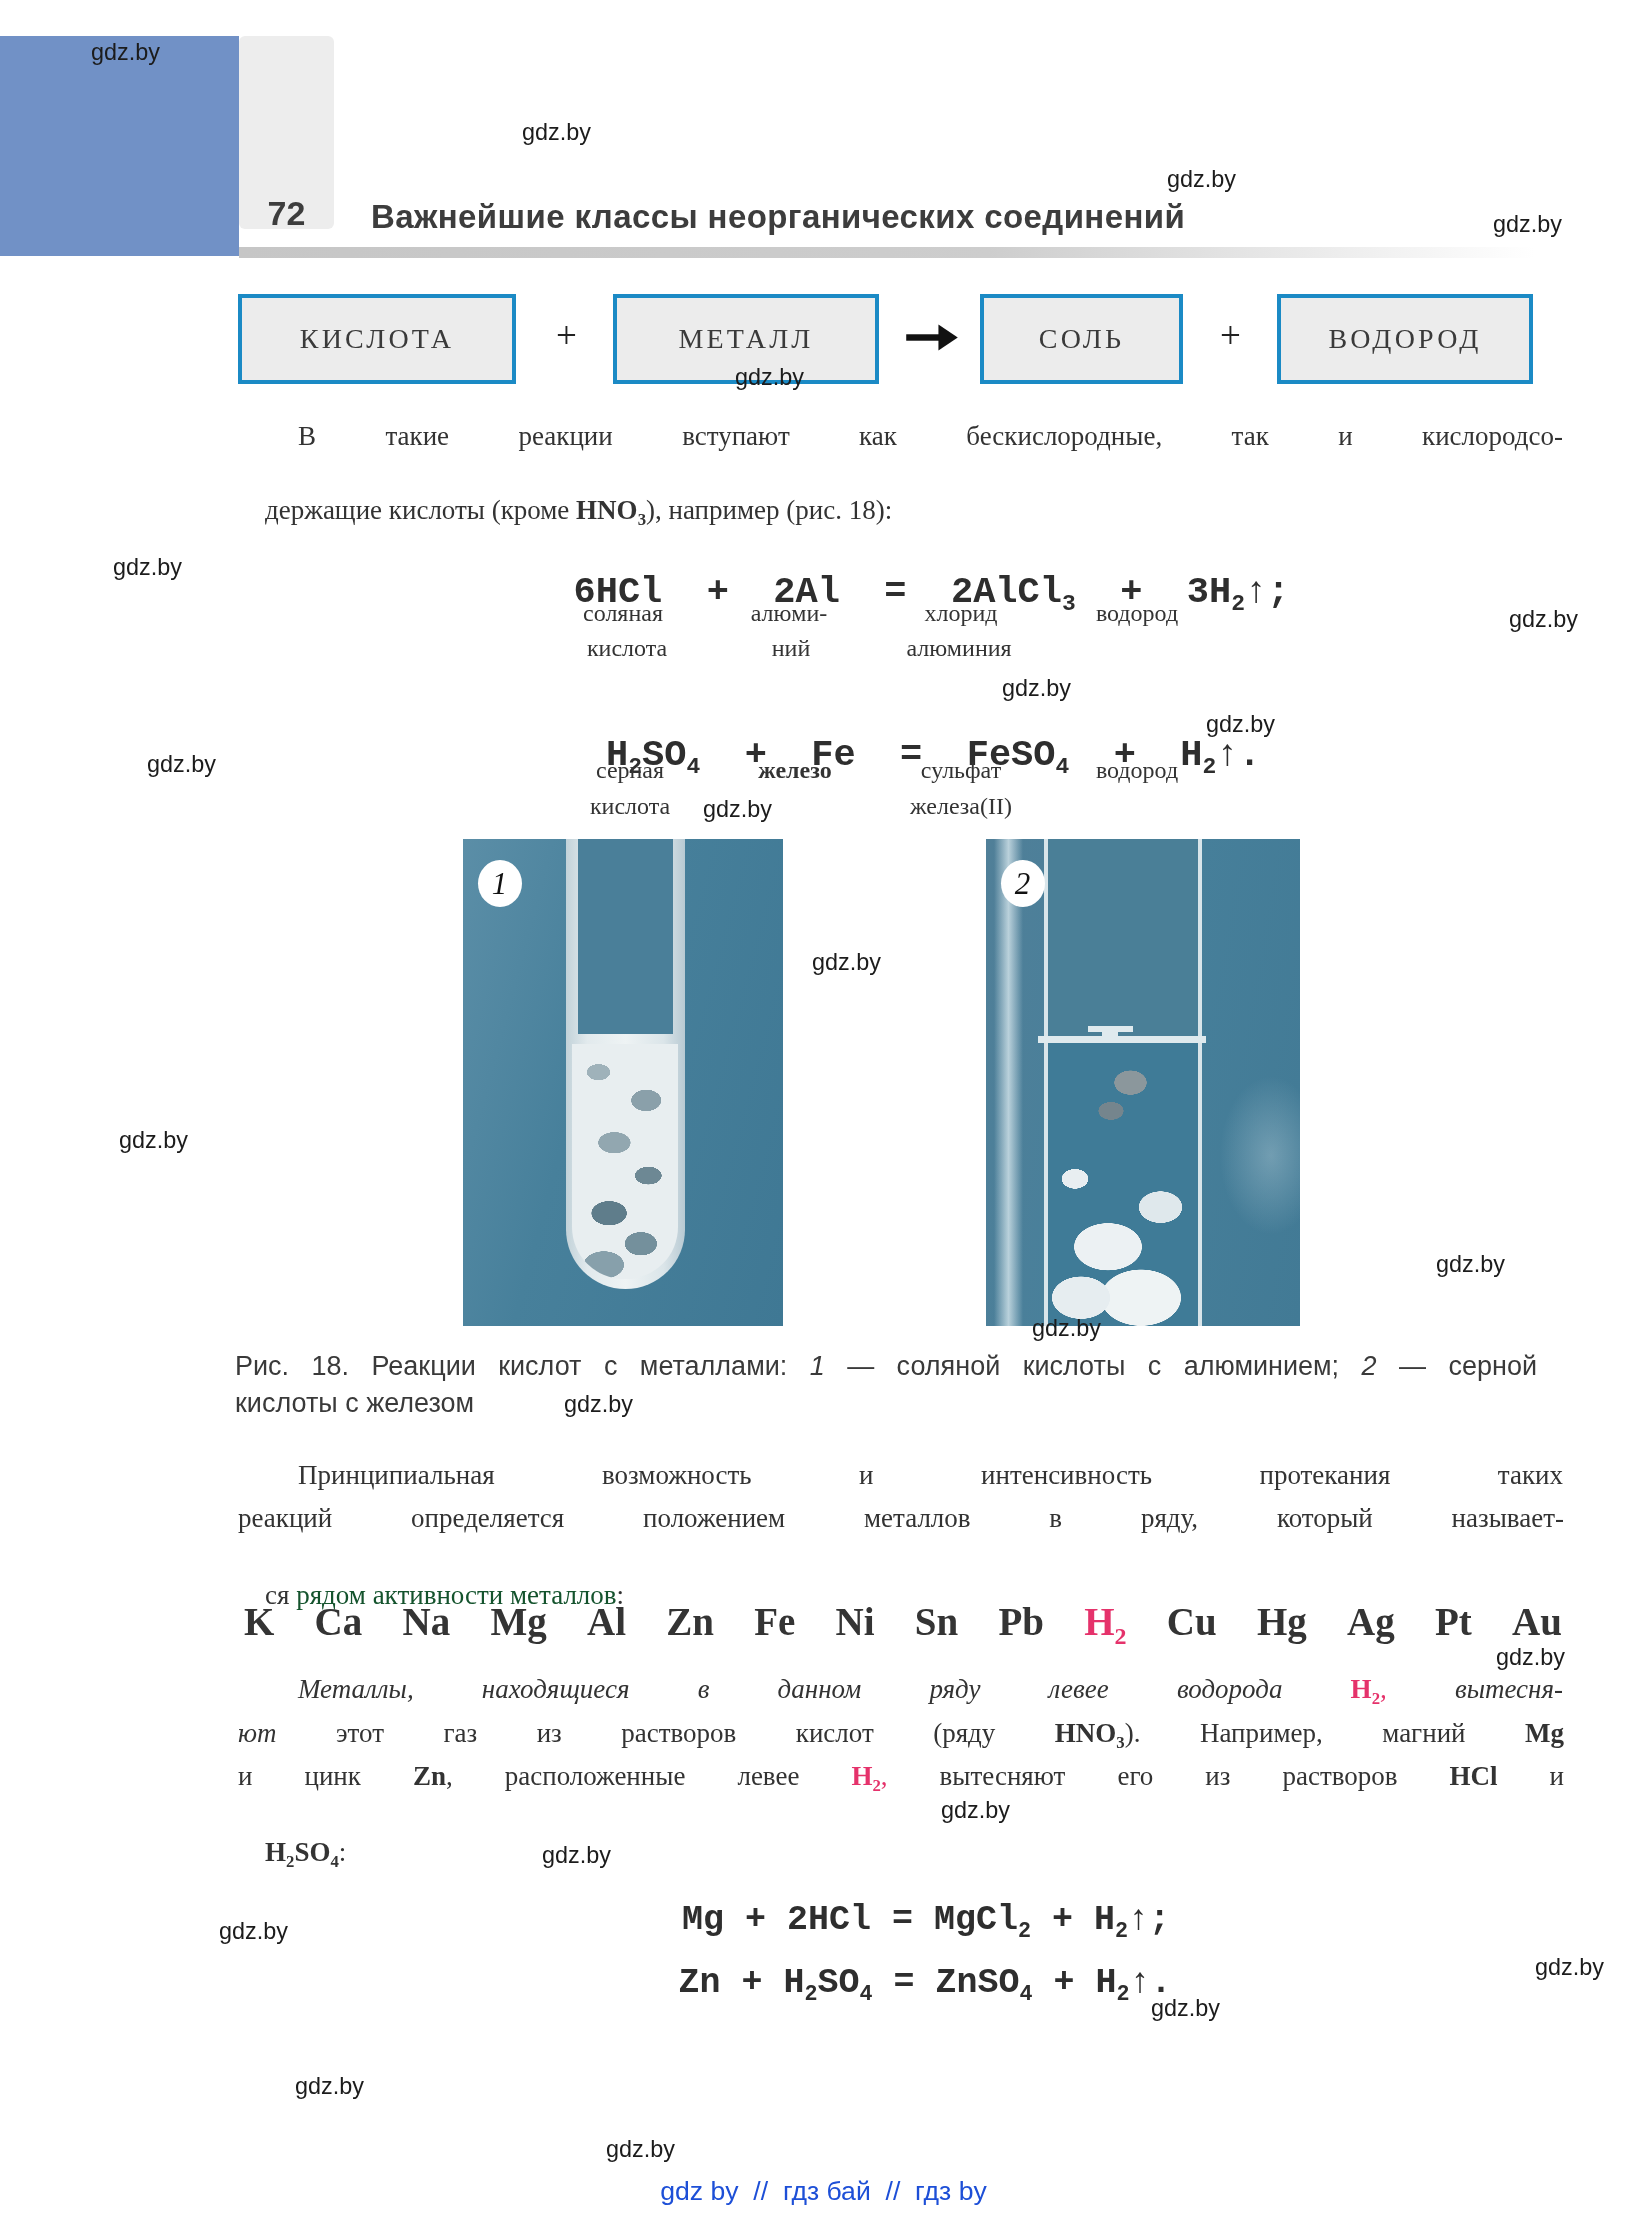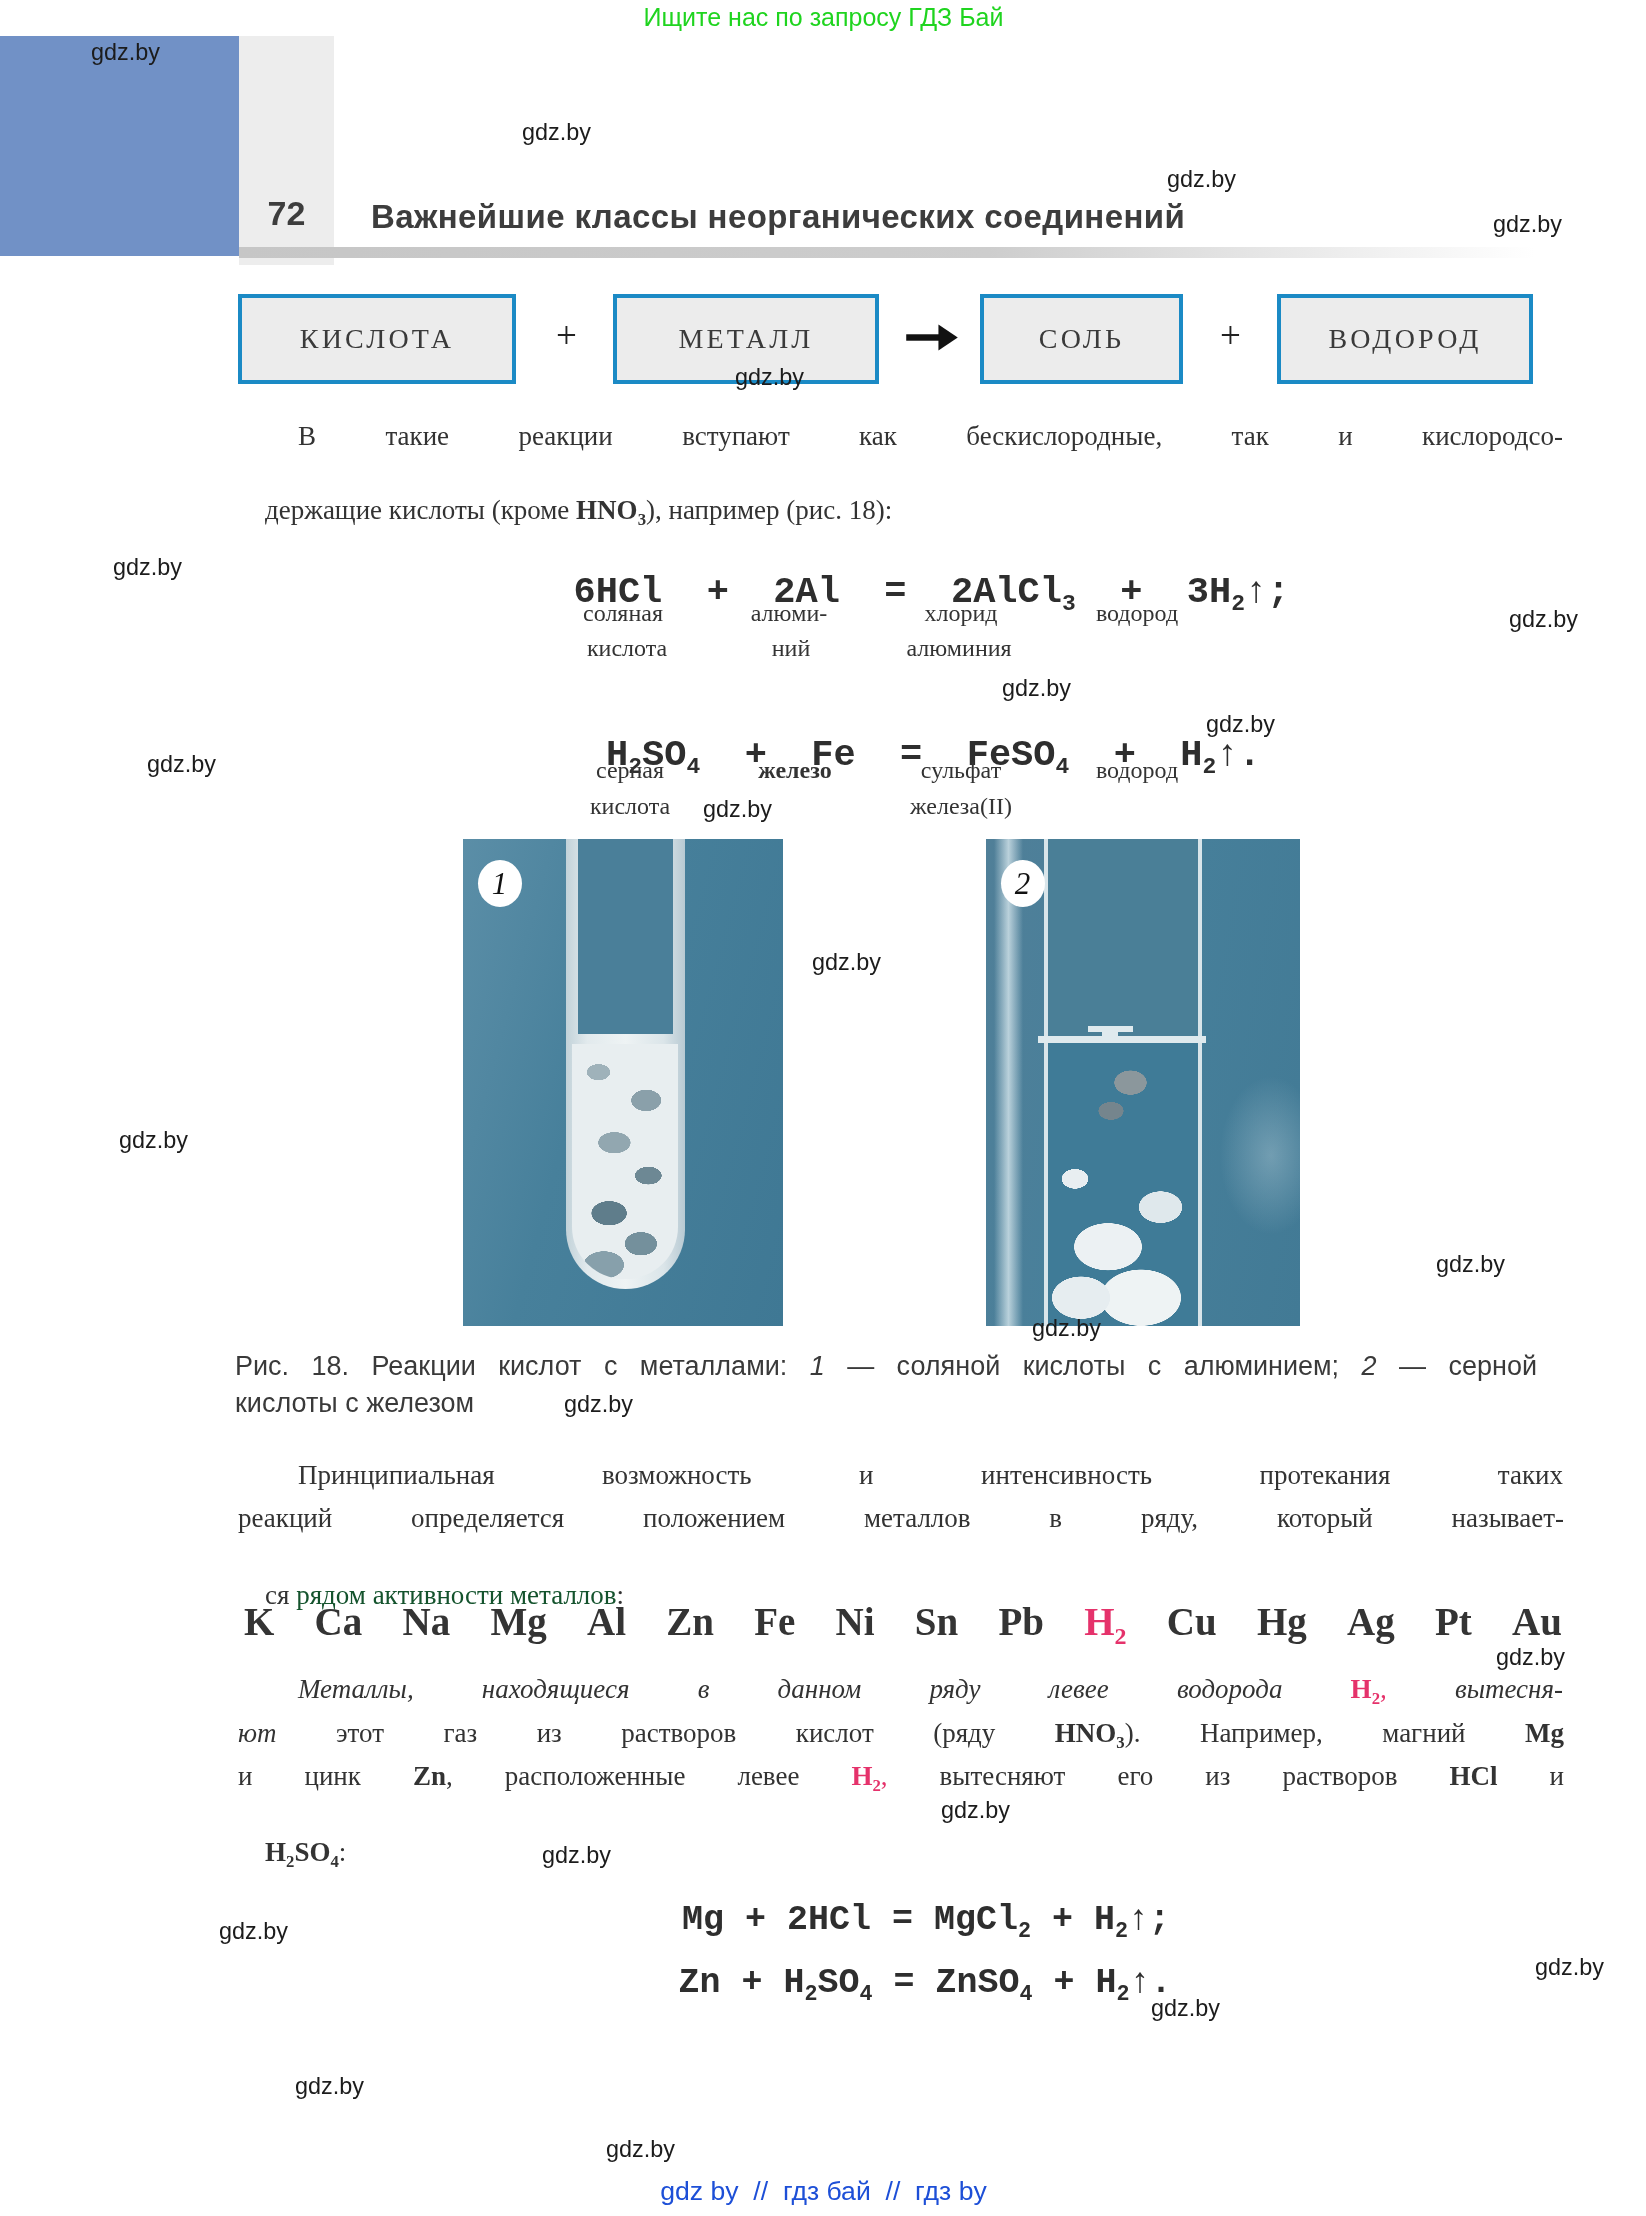--- a/index.html
+++ b/index.html
@@ -5,21 +5,21 @@
   html,body{margin:0;padding:0;background:#fff;}
   .page{position:relative;width:1647px;height:2216px;background:#ffffff;overflow:hidden;
         font-family:"Liberation Serif",serif;color:#333;}
 
   
   .banner{position:absolute;left:0;right:0;top:3.2px;text-align:center;
           font:25px "Liberation Sans",sans-serif;color:#1fd41f;}
 
   
   .blue-rect{position:absolute;left:0;top:36px;width:239px;height:220px;background:#7191c6;}
-  .gray-box{position:absolute;left:239px;top:36px;width:95px;height:229px;background:#ededed;}
+  .gray-box{position:absolute;left:239px;top:36px;width:95px;height:193px;background:#ededed;border-radius:6px;}
   .page-num{position:absolute;left:0;right:0;top:158px;text-align:center;
             font:bold 34px "Liberation Sans",sans-serif;color:#3d3d3d;}
   .hdr-shadow{position:absolute;left:239px;top:247px;width:1364px;height:10.5px;
               background:linear-gradient(to right,#c6c6c6 0%,#cdcdcd 55%,rgba(205,205,205,0) 95%);}
   .title{position:absolute;left:371px;top:198px;font:bold 33px "Liberation Sans",sans-serif;
          color:#3d3d3d;letter-spacing:0.4px;white-space:nowrap;}
 
   
   .dbox{position:absolute;top:294px;height:90px;border:4px solid #1b8ac5;background:#ececec;
         box-sizing:border-box;display:flex;align-items:center;justify-content:center;
@@ -98,21 +98,20 @@
   .wm{position:absolute;font:23.4px "Liberation Sans",sans-serif;color:#1c1c1c;white-space:nowrap;}
   #watermark-layer{position:absolute;inset:0;pointer-events:none;}
   .footer{position:absolute;left:0;right:0;top:2176px;text-align:center;
           font:26.6px "Liberation Sans",sans-serif;color:#1d4fd7;white-space:pre;}
 </style>
 </head>
 <body>
 
 <div class="page">
 
-  <div class="banner">Ищите нас по запросу ГДЗ Бай</div>
 
   <div class="blue-rect"></div>
   <div class="gray-box">
     <div class="page-num">72</div>
   </div>
   <div class="hdr-shadow"></div>
   <div class="title">Важнейшие классы неорганических соединений</div>
 
   <div class="dbox" style="left:238px;width:278px;">КИСЛОТА</div>
   <div class="op" style="left:556px;">+</div>

